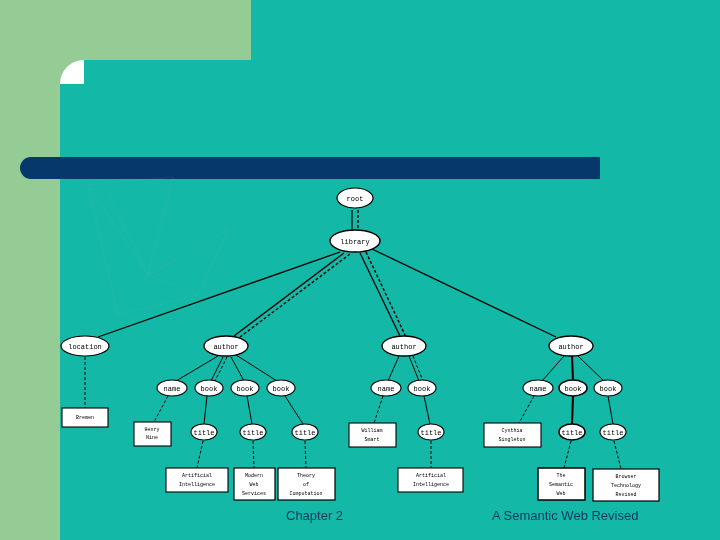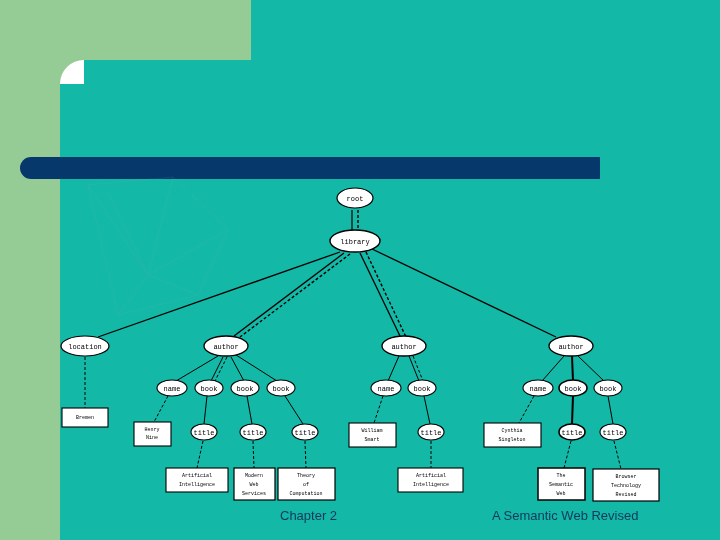--- a/index.html
+++ b/index.html
@@ -61,21 +61,21 @@
   .footer {
     position: absolute;
     left: 0; top: 508px;
     width: 720px;
     height: 22px;
     color: #11385e;
     font-size: 13px;
   }
   .footer-left {
     position: absolute;
-    left: 280px; top: 0;
+    left: 286px; top: 0;
   }
   .footer-right {
     position: absolute;
     left: 492px; top: 0;
   }
   
   .diagram {
     position: absolute;
     left: 0; top: 0;
     width: 720px; height: 540px;

